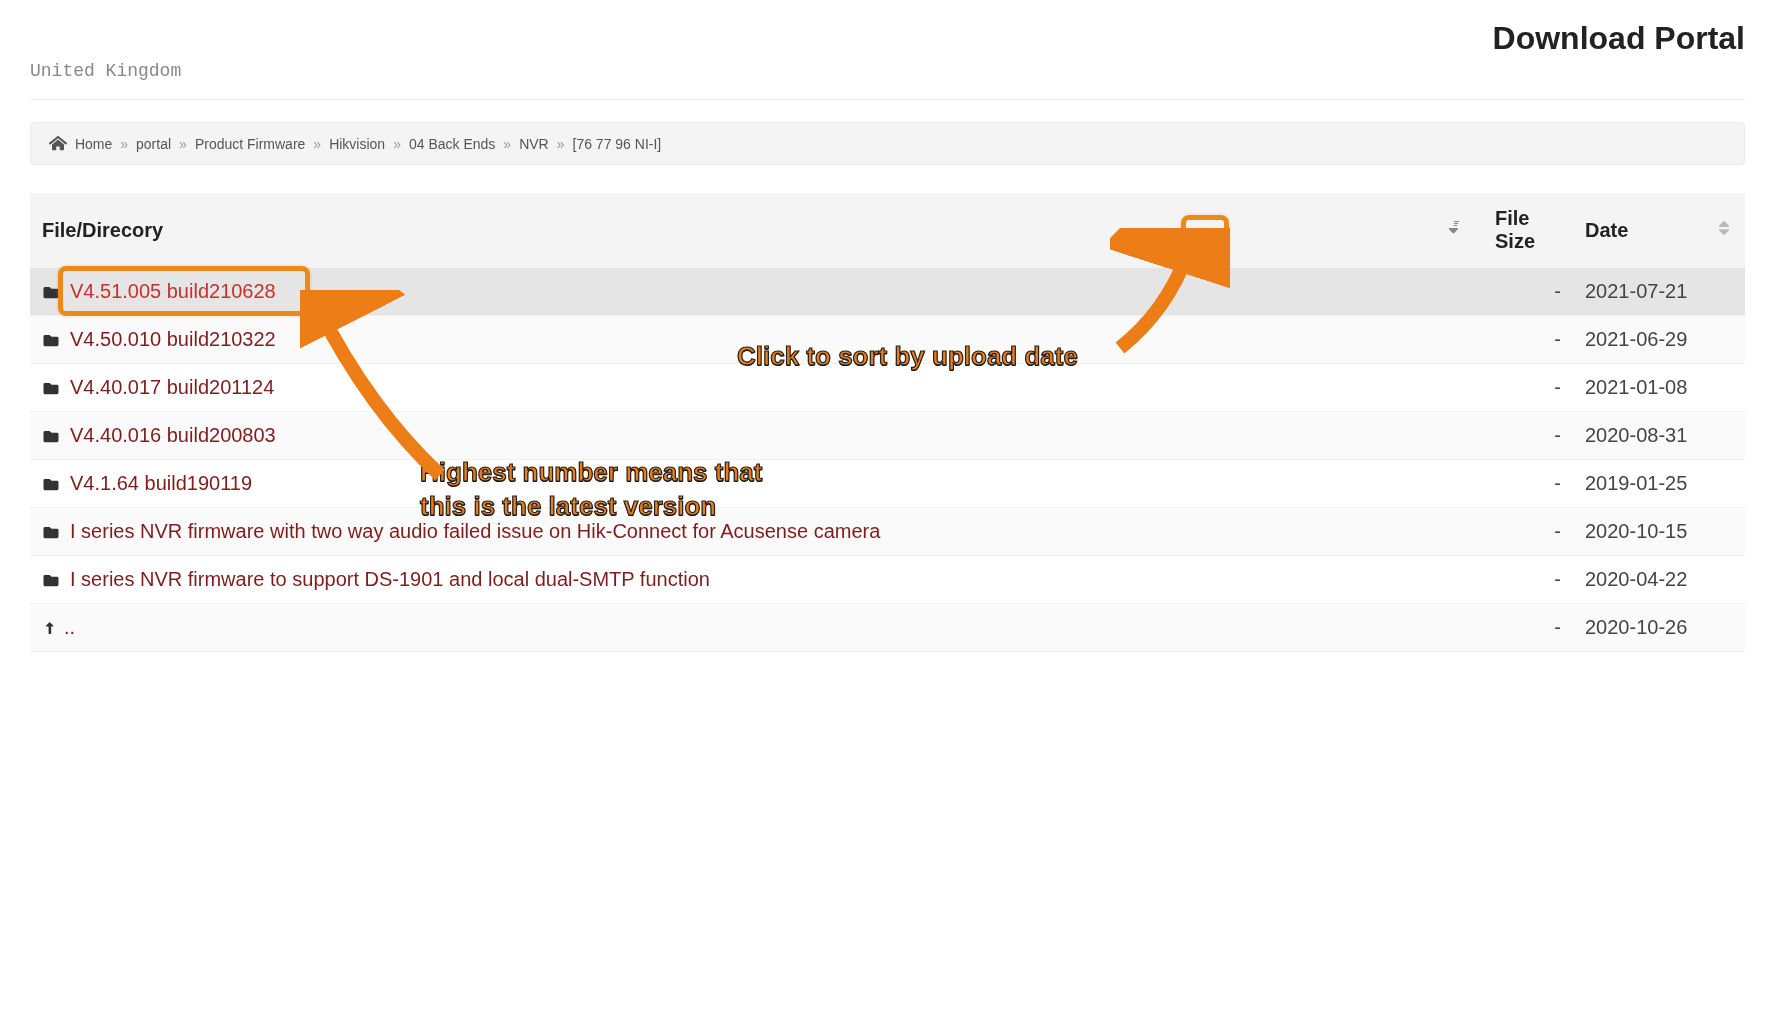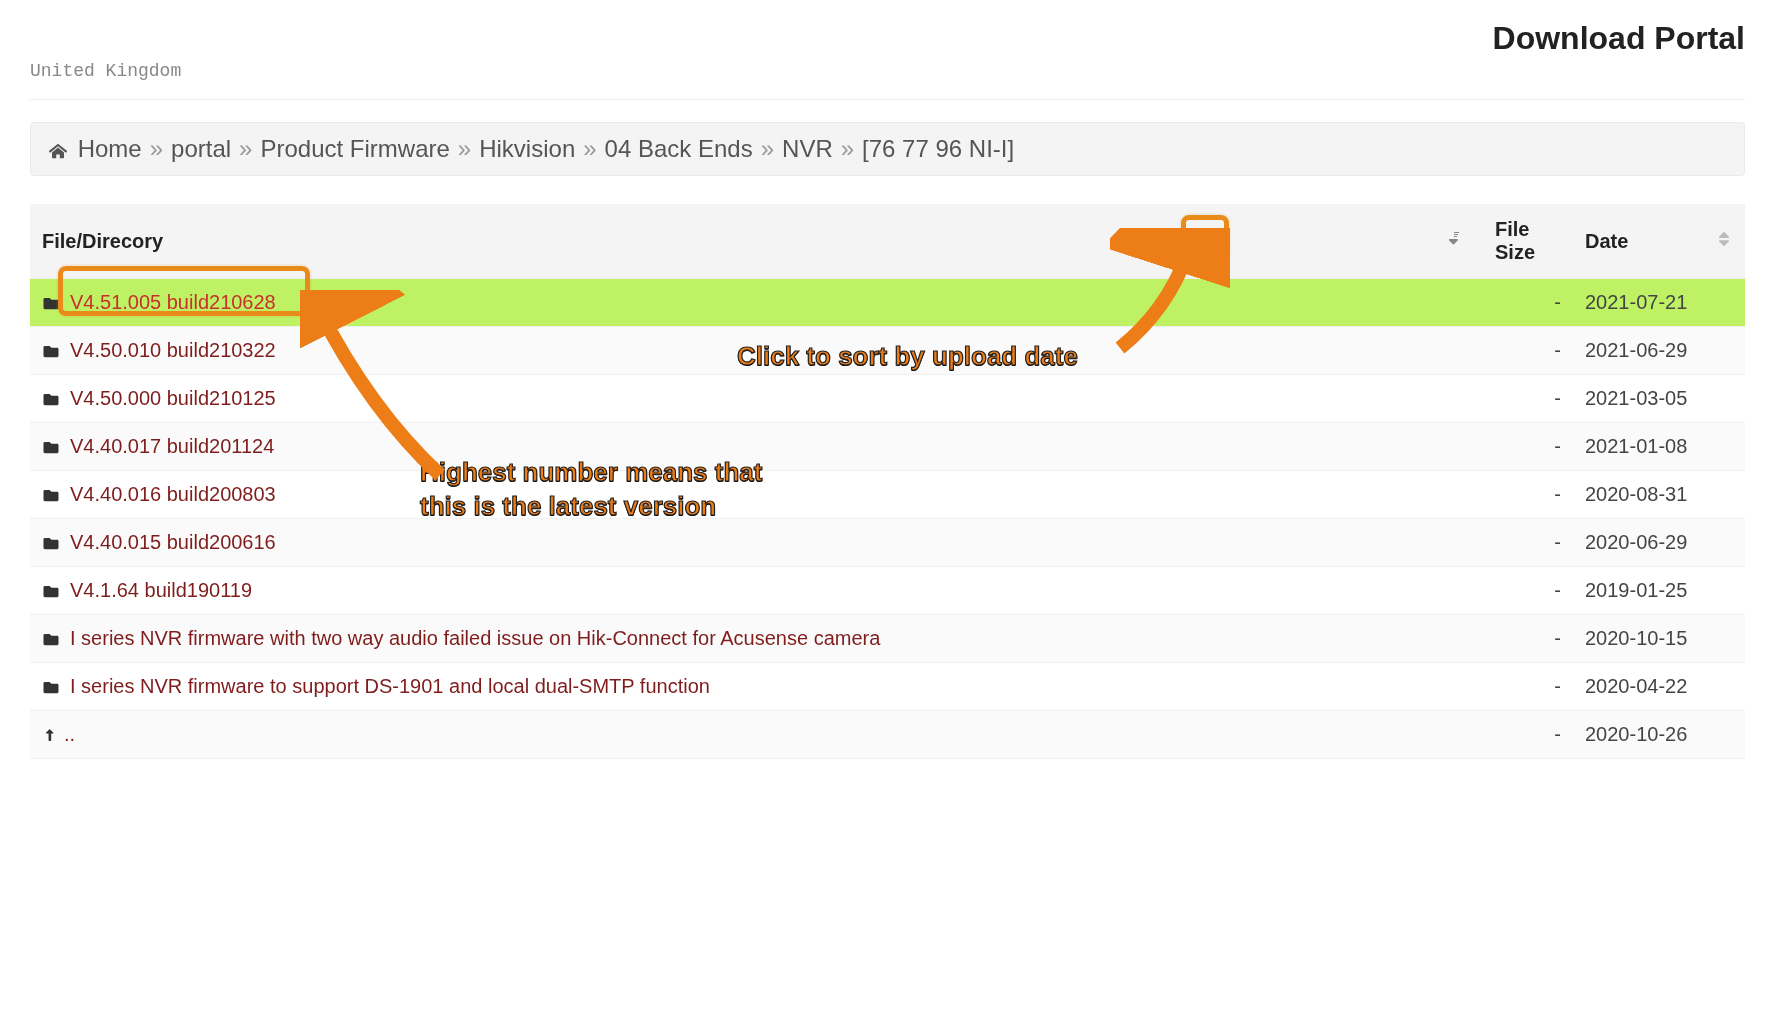--- a/index.html
+++ b/index.html
@@ -26,21 +26,21 @@
   hr.top-rule {
     border: none;
     border-top: 1px solid #eee;
     margin-bottom: 22px;
   }
   .breadcrumb {
     background: #f4f4f4;
     border: 1px solid #eaeaea;
     border-radius: 4px;
     padding: 12px 18px;
-    font-size: 24px;
+    font-size: 14px;
     color: #555;
     margin-bottom: 28px;
     display: flex;
     align-items: center;
     gap: 6px;
     flex-wrap: wrap;
   }
   .breadcrumb a { color: #555; text-decoration: none; cursor: pointer; }
   .bc-sep { color: #999; padding: 0 2px; }
   .home-icon { width: 18px; height: 16px; display: inline-block; vertical-align: -2px; margin-right: 4px; }
@@ -63,21 +63,21 @@
   .col-size { width: 90px; padding-right: 14px; text-align: right; }
   .col-date { width: 130px; }
   .col-sort2 { width: 40px; text-align: center; }
 
   table.listing tbody td {
     padding: 12px 12px;
     border-bottom: 1px solid #f0f0f0;
     color: #444;
   }
   table.listing tbody tr:nth-child(even) { background: #fafafa; }
-  table.listing tbody tr.highlight-row { background: #bef264; }
+  table.listing tbody tr.highlight-row { background: #e5e5e5; }
   .folder-icon { width: 18px; height: 15px; display: inline-block; vertical-align: -2px; margin-right: 10px; fill: #333; }
   .up-icon { width: 14px; height: 14px; display: inline-block; vertical-align: -1px; margin-right: 8px; fill: #333; }
   .file-link { color: #7f1d1d; text-decoration: none; cursor: pointer; }
   .file-link.red { color: #c9302c; }
   td.size-cell { text-align: right; padding-right: 14px; color:#444; }
   td.date-cell { color: #444; }
 
   .sort-icon { width: 18px; height: 18px; display: inline-block; fill: #888; cursor: pointer; }
   .sort-icon.muted { fill: #bbb; }
 
@@ -169,51 +169,33 @@
                 <path d="M464 128H272l-54-54c-6-6-14-10-23-10H48C21 64 0 85 0 112v288c0 27 21 48 48 48h416c27 0 48-21 48-48V176c0-27-21-48-48-48z"></path>
               </svg><span>V4.50.010 build210322</span></a></td>
           <td></td>
           <td class="size-cell">-</td>
           <td class="date-cell">2021-06-29</td>
           <td></td>
         </tr>
         <tr>
           <td><a class="file-link"><svg class="folder-icon" viewBox="0 0 512 512">
                 <path d="M464 128H272l-54-54c-6-6-14-10-23-10H48C21 64 0 85 0 112v288c0 27 21 48 48 48h416c27 0 48-21 48-48V176c0-27-21-48-48-48z"></path>
-              </svg><span>V4.50.000 build210125</span></a></td>
-          <td></td>
-          <td class="size-cell">-</td>
-          <td class="date-cell">2021-03-05</td>
-          <td></td>
-        </tr>
-        <tr>
-          <td><a class="file-link"><svg class="folder-icon" viewBox="0 0 512 512">
-                <path d="M464 128H272l-54-54c-6-6-14-10-23-10H48C21 64 0 85 0 112v288c0 27 21 48 48 48h416c27 0 48-21 48-48V176c0-27-21-48-48-48z"></path>
               </svg><span>V4.40.017 build201124</span></a></td>
           <td></td>
           <td class="size-cell">-</td>
           <td class="date-cell">2021-01-08</td>
           <td></td>
         </tr>
         <tr>
           <td><a class="file-link"><svg class="folder-icon" viewBox="0 0 512 512">
                 <path d="M464 128H272l-54-54c-6-6-14-10-23-10H48C21 64 0 85 0 112v288c0 27 21 48 48 48h416c27 0 48-21 48-48V176c0-27-21-48-48-48z"></path>
               </svg><span>V4.40.016 build200803</span></a></td>
           <td></td>
           <td class="size-cell">-</td>
           <td class="date-cell">2020-08-31</td>
-          <td></td>
-        </tr>
-        <tr>
-          <td><a class="file-link"><svg class="folder-icon" viewBox="0 0 512 512">
-                <path d="M464 128H272l-54-54c-6-6-14-10-23-10H48C21 64 0 85 0 112v288c0 27 21 48 48 48h416c27 0 48-21 48-48V176c0-27-21-48-48-48z"></path>
-              </svg><span>V4.40.015 build200616</span></a></td>
-          <td></td>
-          <td class="size-cell">-</td>
-          <td class="date-cell">2020-06-29</td>
           <td></td>
         </tr>
         <tr>
           <td><a class="file-link"><svg class="folder-icon" viewBox="0 0 512 512">
                 <path d="M464 128H272l-54-54c-6-6-14-10-23-10H48C21 64 0 85 0 112v288c0 27 21 48 48 48h416c27 0 48-21 48-48V176c0-27-21-48-48-48z"></path>
               </svg><span>V4.1.64 build190119</span></a></td>
           <td></td>
           <td class="size-cell">-</td>
           <td class="date-cell">2019-01-25</td>
           <td></td>

